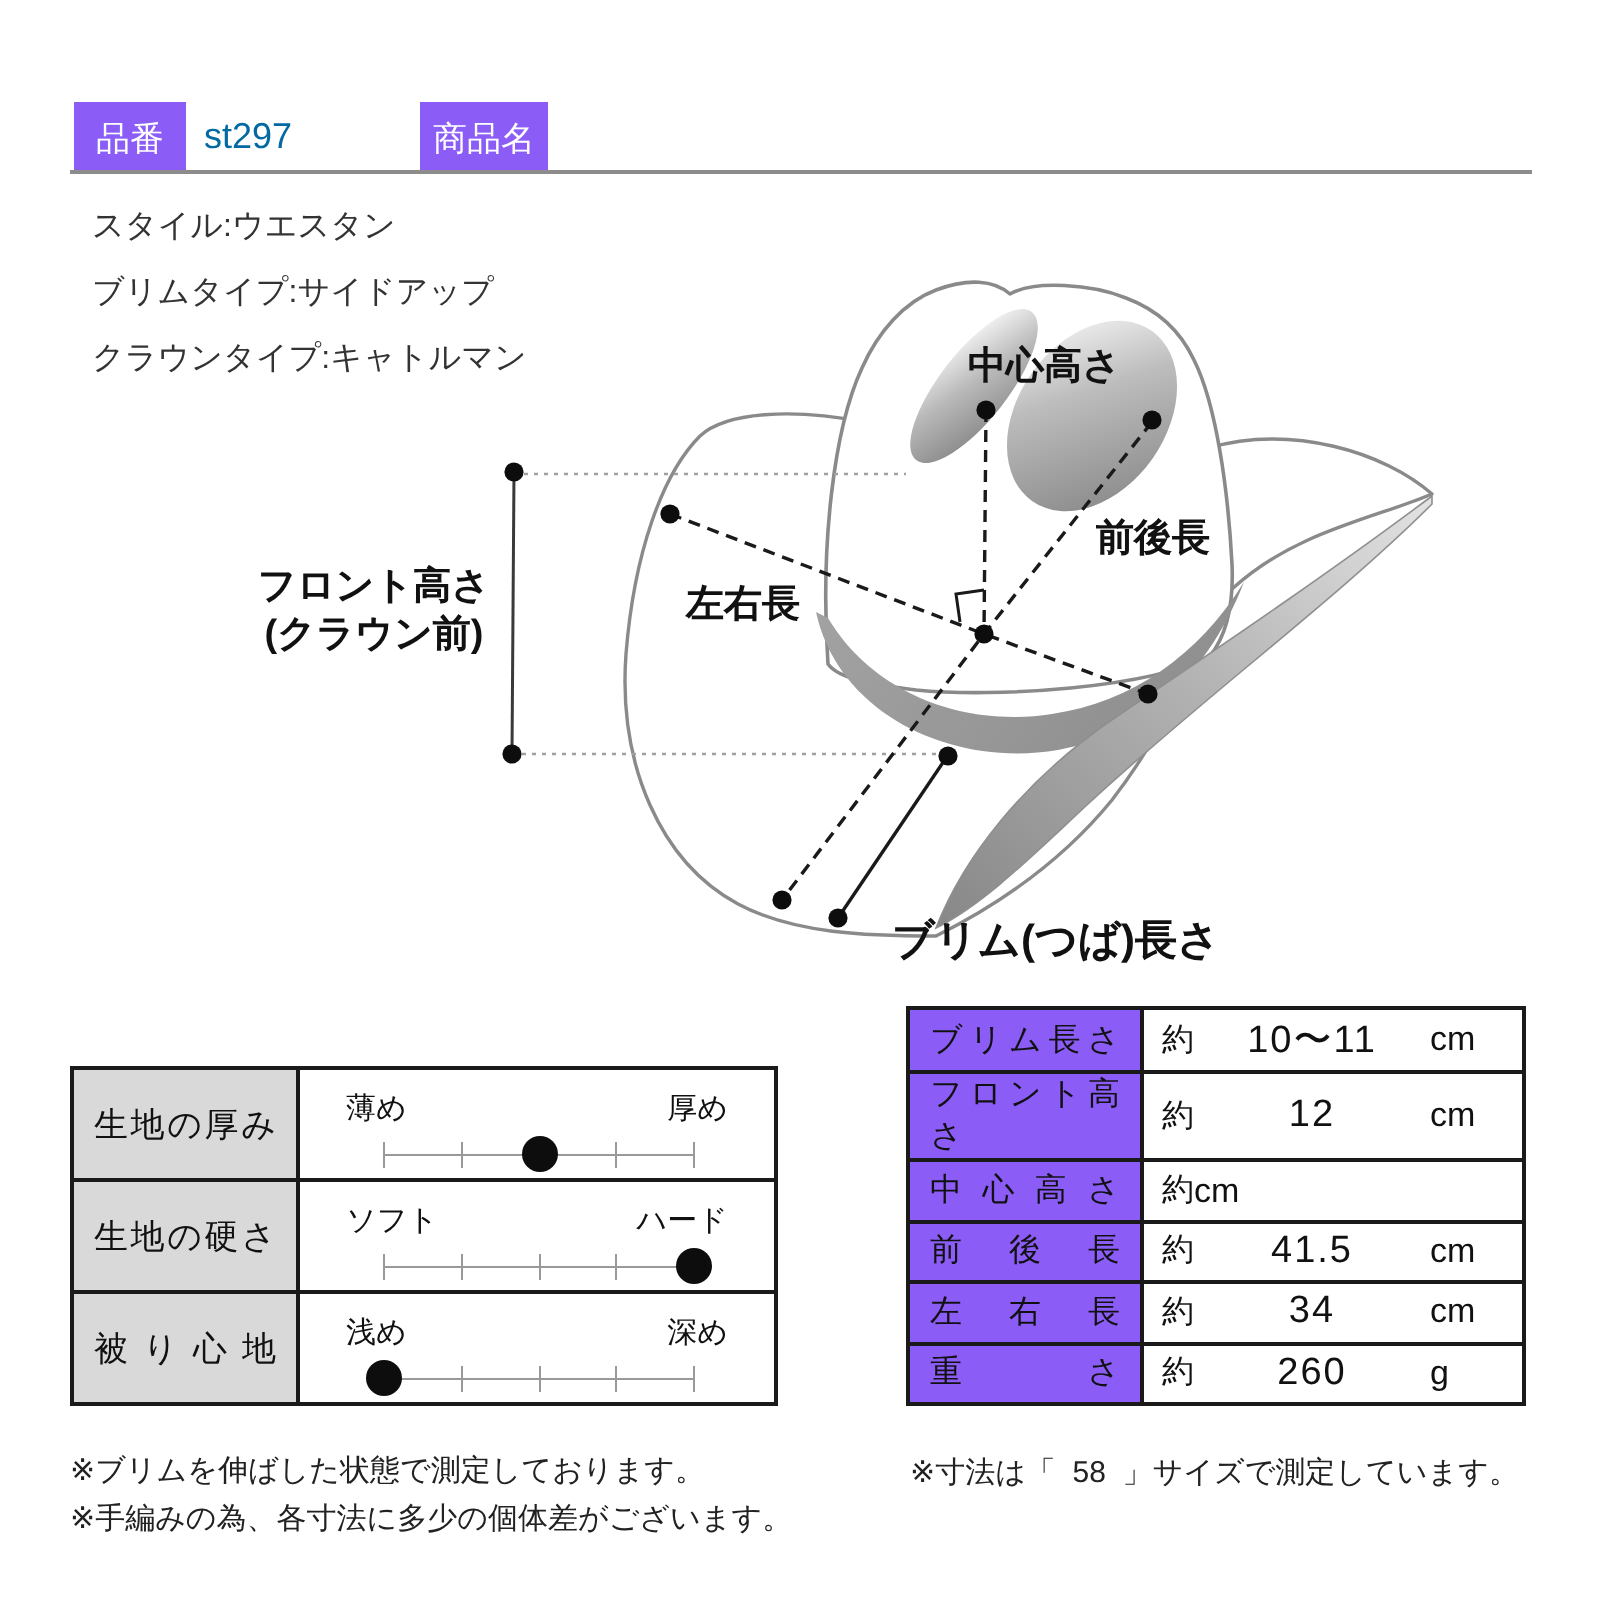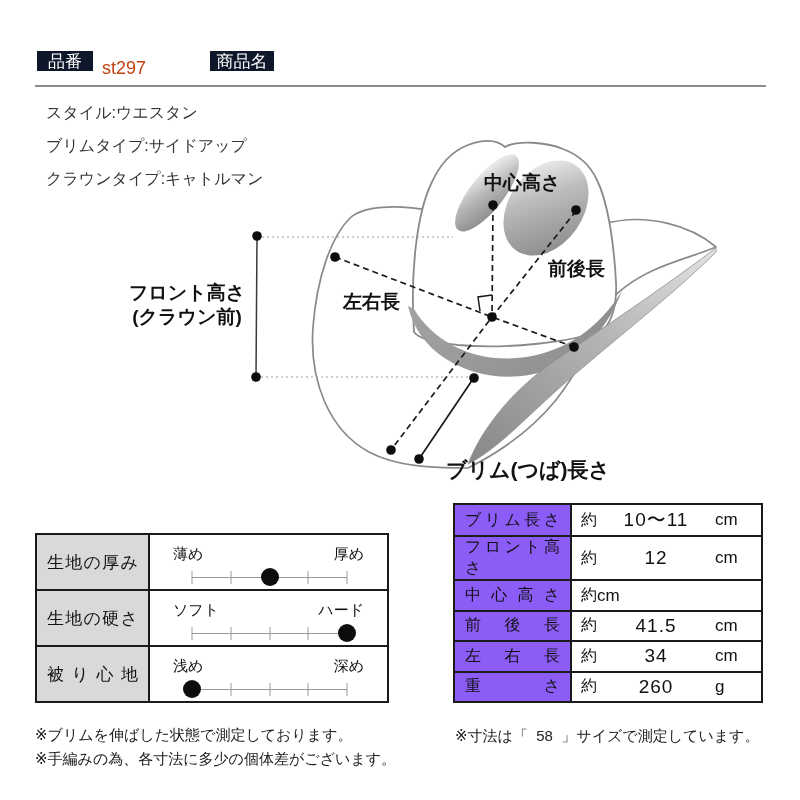--- a/index.html
+++ b/index.html
@@ -2,26 +2,26 @@
 <html lang="ja"><head>
 <meta charset="utf-8">
 <style>
   html,body{margin:0;padding:0;background:#fff;}
   .page{
     position:relative;width:800px;height:800px;background:#ffffff;overflow:hidden;
     font-family:"Liberation Sans","DejaVu Sans",sans-serif;color:#222;
   }
   
   .hdr-box{
-    position:absolute;top:51px;height:20px;background:#0f172a;color:#fff;
+    position:absolute;top:51px;height:36px;background:#8b5cf6;color:#fff;
     display:flex;align-items:center;justify-content:center;font-size:17px;
   }
   .hdr-box.item{left:37px;width:56px;}
   .hdr-box.name{left:210px;width:64px;}
-  .hdr-val{position:absolute;top:58px;font-size:18px;color:#c2410c;}
+  .hdr-val{position:absolute;top:58px;font-size:18px;color:#0369a1;}
   .hdr-val.item{left:102px;}
   .hdr-val.name{left:292px;font-size:19px;color:#222;}
   .hdr-rule{position:absolute;left:35px;top:85px;width:731px;height:2px;background:#8c8c8c;}
   
   .spec{position:absolute;left:46px;font-size:16px;color:#333;}
   .spec.s0{top:103px;} .spec.s1{top:136px;} .spec.s2{top:169px;}
   
   .diagram{position:absolute;left:0;top:130px;width:800px;height:370px;}
   .diagram text{fill:#111;font-family:"Liberation Sans","DejaVu Sans",sans-serif;font-weight:600;}
   

